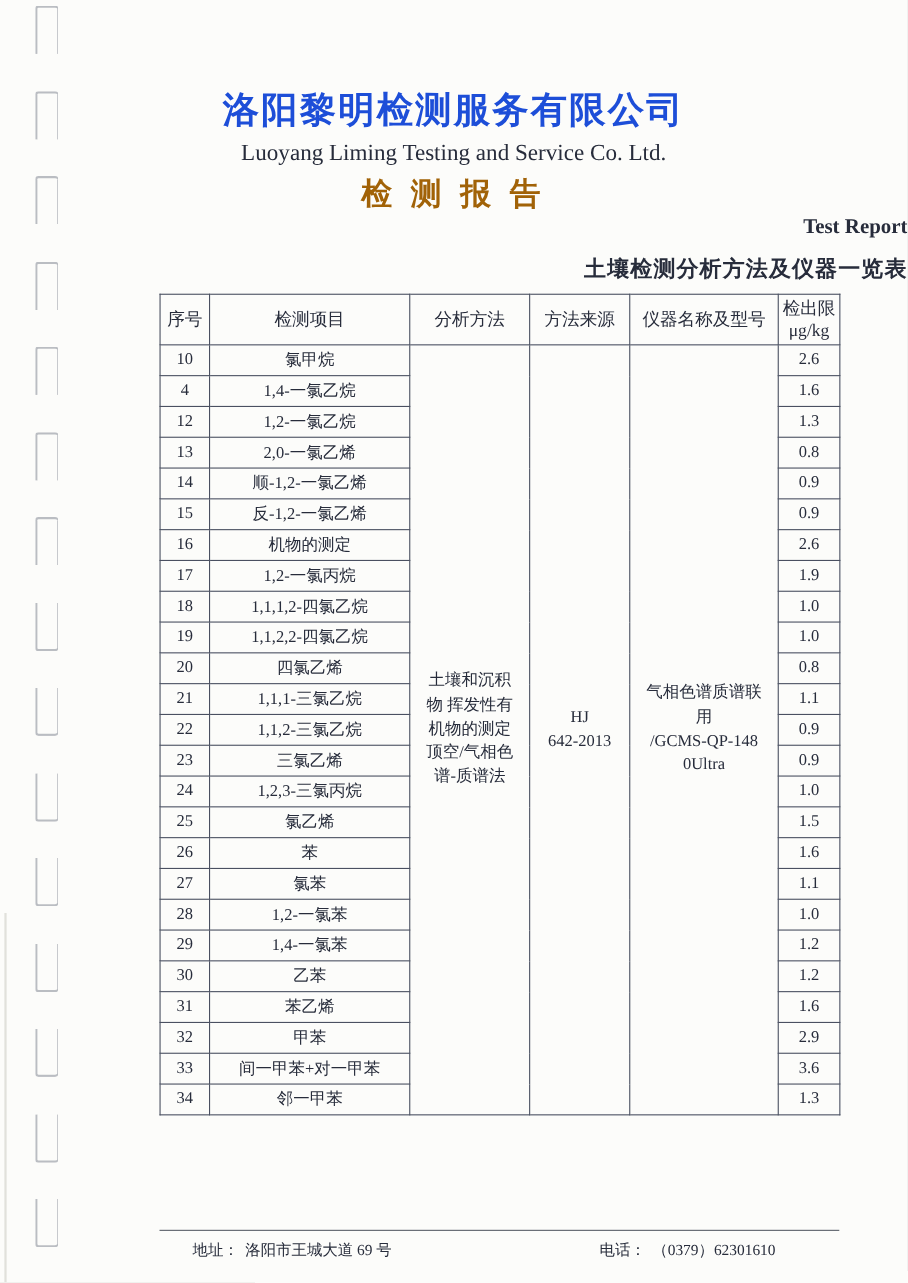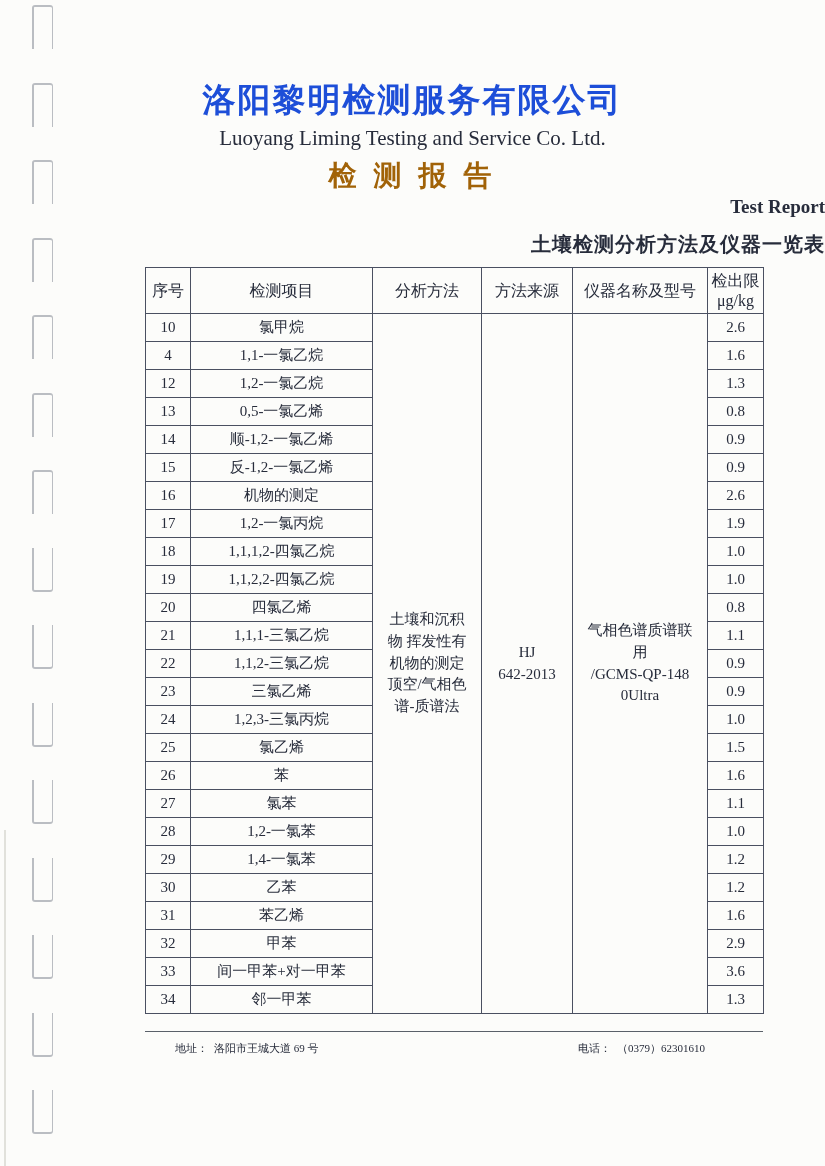--- a/index.html
+++ b/index.html
@@ -54,25 +54,25 @@
     text-align:center; vertical-align:middle;
     padding:0 2px;
     font-weight:400;
     color:#272c3b;
   }
   table.report thead th { height:46px; font-size:16px; line-height:1.2; }
   table.report tbody td { height:28px; }
   td.c-merge { white-space:pre-line; line-height:1.45; font-size:15px; }
   th.c-limit-h { font-size:15px; }
   .footer {
-    position:absolute; left:145px; top:1031px; width:618px;
+    position:absolute; left:145px; top:1118px; width:618px;
     border-top:1.5px solid #5a6069;
     padding:9px 58px 0 30px;
     display:flex; justify-content:space-between;
-    font-size:11px;
+    font-size:14px;
   }
   .footer .pair { white-space:nowrap; }
   .footer .lbl { margin-right:6px; }
 </style>
 </head>
 <body>
 
 <div class="page">
 
   <div class="page-edge"></div>
@@ -135,31 +135,31 @@
           <td class="c-merge" rowspan="25">HJ
 642-2013</td>
           <td class="c-merge" rowspan="25">气相色谱质谱联
 用
 /GCMS-QP-148
 0Ultra</td>
           <td class="c-limit">2.6</td>
         </tr>
         <tr>
           <td class="c-no">4</td>
-          <td class="c-item">1,1-一氯乙烷</td>
+          <td class="c-item">1,4-一氯乙烷</td>
           <td class="c-limit">1.6</td>
         </tr>
         <tr>
           <td class="c-no">12</td>
           <td class="c-item">1,2-一氯乙烷</td>
           <td class="c-limit">1.3</td>
         </tr>
         <tr>
           <td class="c-no">13</td>
-          <td class="c-item">0,5-一氯乙烯</td>
+          <td class="c-item">2,0-一氯乙烯</td>
           <td class="c-limit">0.8</td>
         </tr>
         <tr>
           <td class="c-no">14</td>
           <td class="c-item">顺-1,2-一氯乙烯</td>
           <td class="c-limit">0.9</td>
         </tr>
         <tr>
           <td class="c-no">15</td>
           <td class="c-item">反-1,2-一氯乙烯</td>

